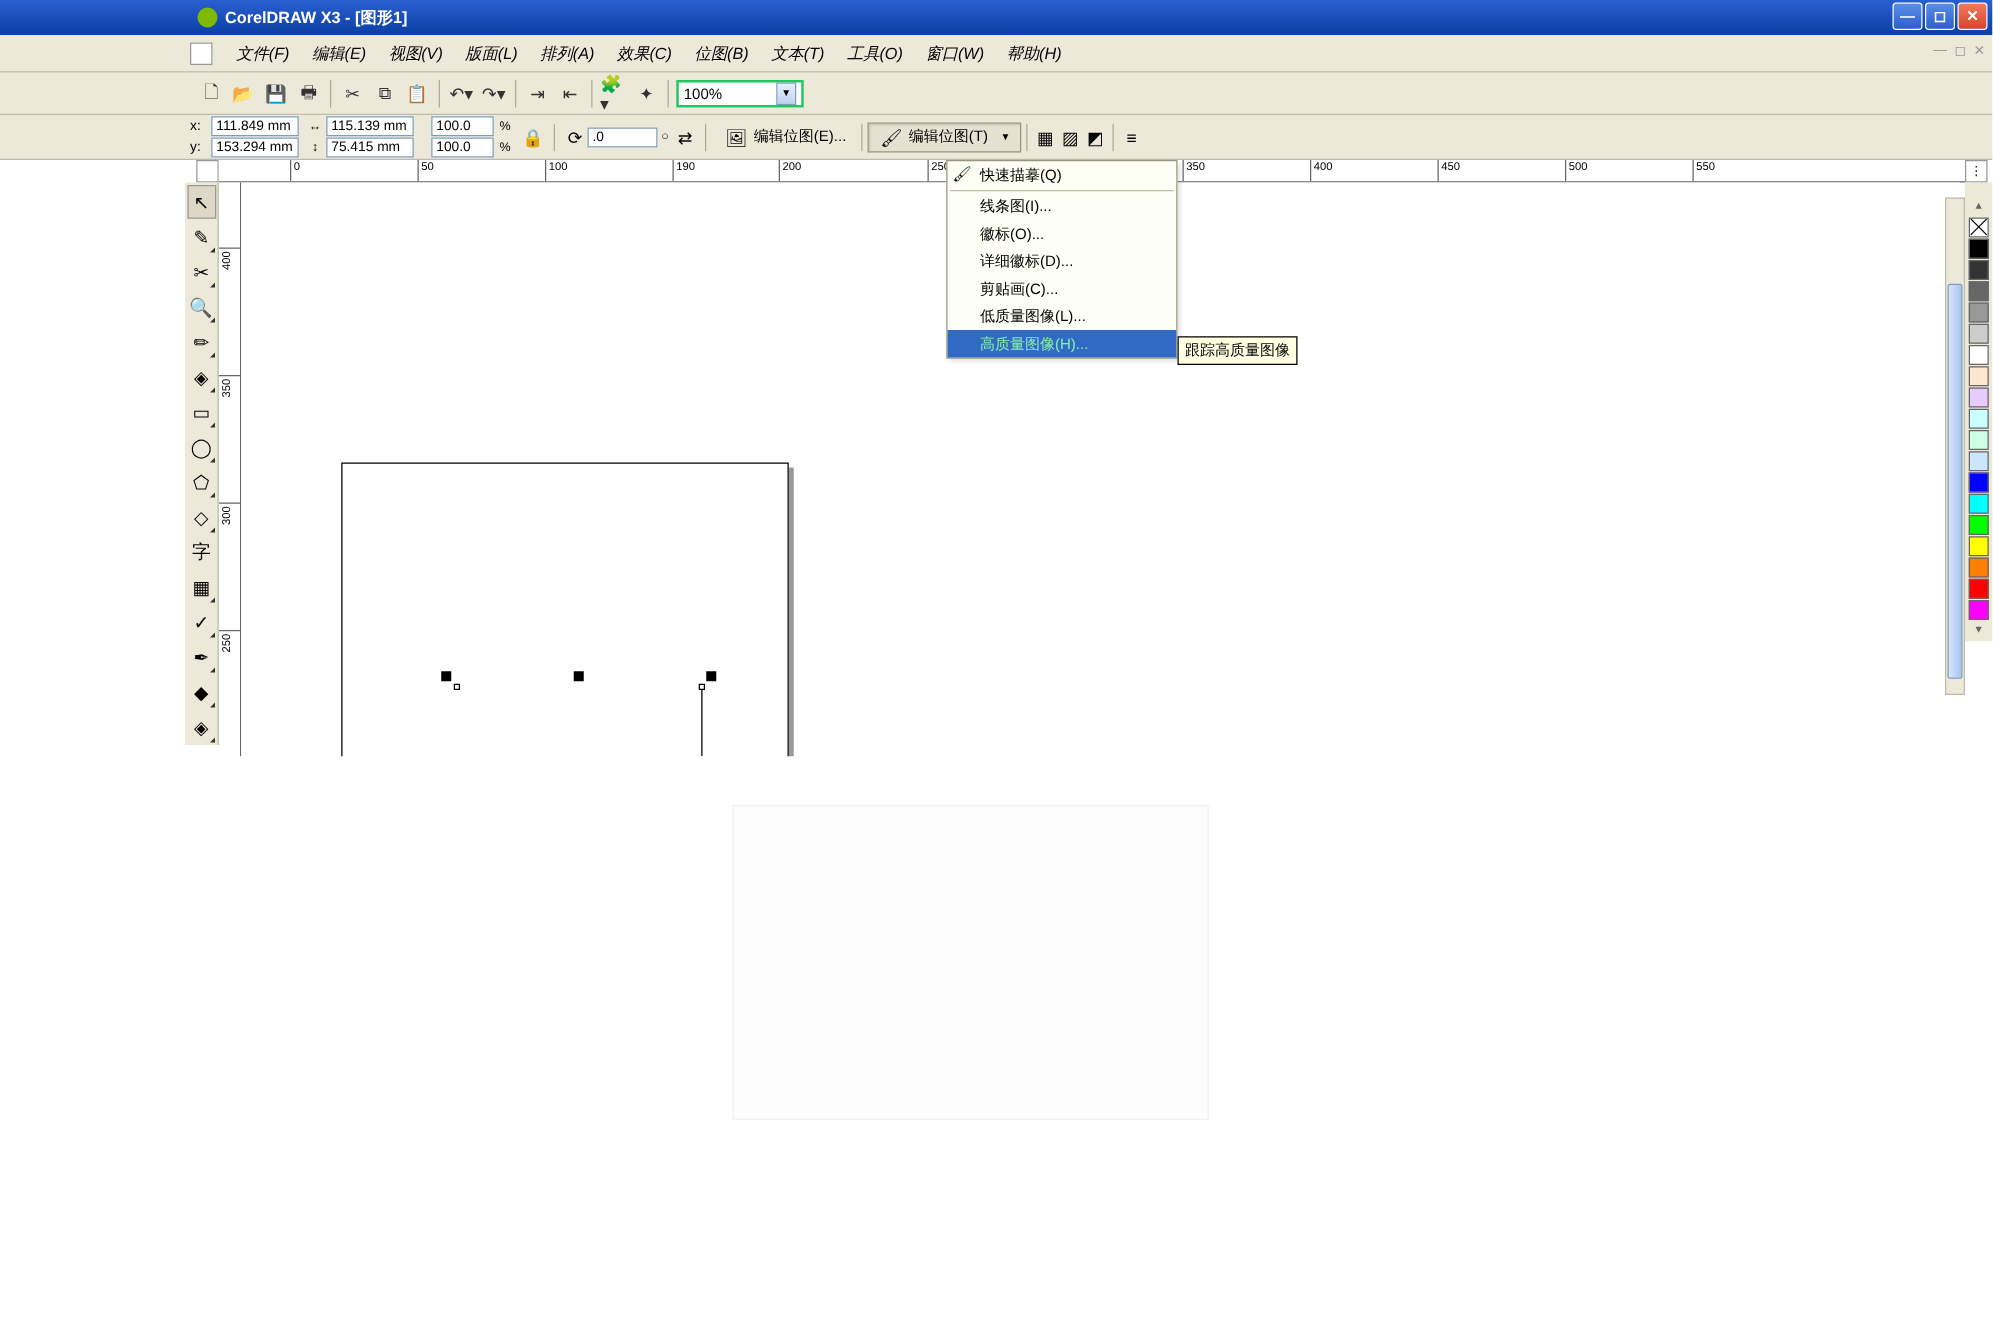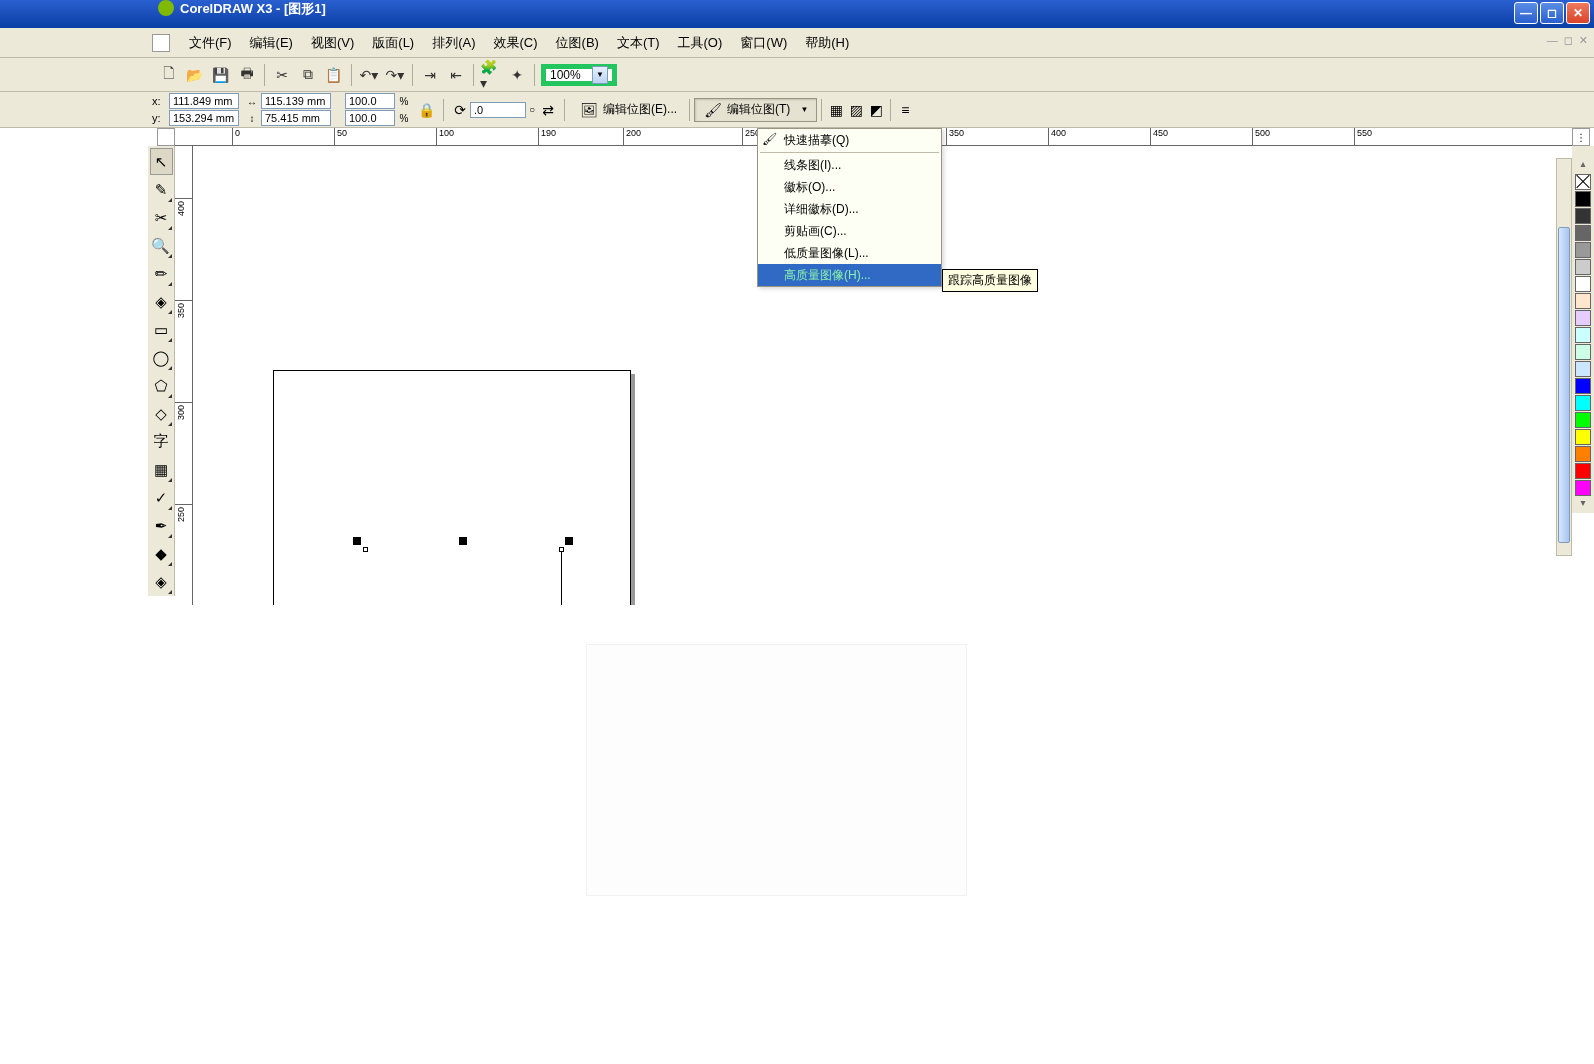--- a/index.html
+++ b/index.html
@@ -1,33 +1,33 @@
 <!DOCTYPE html>
 <html><head>
 <meta charset="utf-8">
 <style>
 * { margin: 0; padding: 0; box-sizing: border-box; font-family: "SimSun", "宋体", Arial, sans-serif; }
 body { width: 1594px; height: 1064px; background: #fff; overflow: hidden; position: relative; }
 
-.titlebar { height: 28px; background: linear-gradient(#2a5fd0, #0a3fa5); display: flex; padding-left: 158px; color: #fff; font-size: 13px; font-weight: bold; position: relative; }
+.titlebar { height: 28px; background: linear-gradient(#2a5fd0, #0a3fa5); display: flex; align-items: center; padding-left: 158px; color: #fff; font-size: 13px; font-weight: bold; position: relative; }
 .titlebar .app-icon { width: 16px; height: 16px; background: #7FBA00; border-radius: 50%; margin-right: 6px; display: inline-block; }
 .win-ctrls { position: absolute; right: 4px; top: 2px; display: flex; gap: 2px; }
 .win-btn { width: 24px; height: 22px; border: 1px solid #fff; border-radius: 3px; display: flex; align-items: center; justify-content: center; font-size: 12px; font-weight: bold; color: #fff; }
 .win-btn.min, .win-btn.max { background: linear-gradient(#5b8ee6, #2a5fd0); }
 .win-btn.close { background: linear-gradient(#f07a5c, #d9442a); }
 
 .menubar { height: 30px; background: #ece9d8; border-bottom: 1px solid #c0bba8; display: flex; align-items: center; padding-left: 152px; font-size: 13px; position: relative; }
 .menubar .doc-icon { width: 18px; height: 18px; border: 1px solid #999; background: #fff; margin-right: 10px; }
 .menu-item { padding: 4px 9px; }
 .menubar .mdi { position: absolute; right: 6px; top: 6px; display: flex; gap: 6px; color: #999; font-size: 11px; }
 
 .toolbar1 { height: 34px; background: #ece9d8; border-bottom: 1px solid #c0bba8; display: flex; align-items: center; padding-left: 158px; gap: 4px; }
 .tb-btn { width: 22px; height: 22px; display: flex; align-items: center; justify-content: center; font-size: 14px; color: #333; }
 .tb-sep { width: 1px; height: 22px; background: #b0ab98; margin: 0 2px; }
-.zoom-combo { width: 76px; height: 22px; border: 5px solid #22c55e; background: #fff; display: flex; align-items: center; padding: 0 4px; font-size: 12px; }
+.zoom-combo { width: 102px; height: 22px; border: 2px solid #22c55e; background: #fff; display: flex; align-items: center; padding: 0 4px; font-size: 12px; }
 .zoom-combo .dd { margin-left: auto; width: 16px; height: 18px; background: linear-gradient(#e6f0ff,#bdd3f0); border: 1px solid #7f9db9; display: flex; align-items: center; justify-content: center; font-size: 8px; }
 
 .propbar { height: 36px; background: #ece9d8; border-bottom: 1px solid #c0bba8; display: flex; align-items: center; padding-left: 152px; font-size: 12px; position: relative; }
 .xy-box { display: flex; flex-direction: column; gap: 1px; margin-right: 4px; }
 .xy-row { display: flex; align-items: center; gap: 2px; }
 .xy-row label { width: 15px; font-size: 11px; }
 .prop-input { height: 16px; border: 1px solid #7f9db9; background: #fff; font-size: 11px; padding: 0 3px; }
 .w70 { width: 70px; } .w50 { width: 50px; } .w56 { width: 56px; }
 .small-ico { width: 14px; height: 14px; display: flex; align-items: center; justify-content: center; font-size: 10px; }
 .prop-btn { height: 24px; padding: 0 8px; border: 1px solid #c0bba8; background: #ece9d8; display: flex; align-items: center; gap: 4px; font-size: 12px; }
@@ -82,21 +82,21 @@
   <span>CorelDRAW X3 - [图形1]</span>
   <div class="win-ctrls">
     <div class="win-btn min">—</div>
     <div class="win-btn max">◻</div>
     <div class="win-btn close">✕</div>
   </div>
 </div>
 
 <div class="menubar">
   <div class="doc-icon"></div>
-  <div id="menus" style="display:flex;">
+  <div id="menus" style="display:flex;font-style:italic;">
       <div class="menu-item">文件(F)</div>
       <div class="menu-item">编辑(E)</div>
       <div class="menu-item">视图(V)</div>
       <div class="menu-item">版面(L)</div>
       <div class="menu-item">排列(A)</div>
       <div class="menu-item">效果(C)</div>
       <div class="menu-item">位图(B)</div>
       <div class="menu-item">文本(T)</div>
       <div class="menu-item">工具(O)</div>
       <div class="menu-item">窗口(W)</div>

